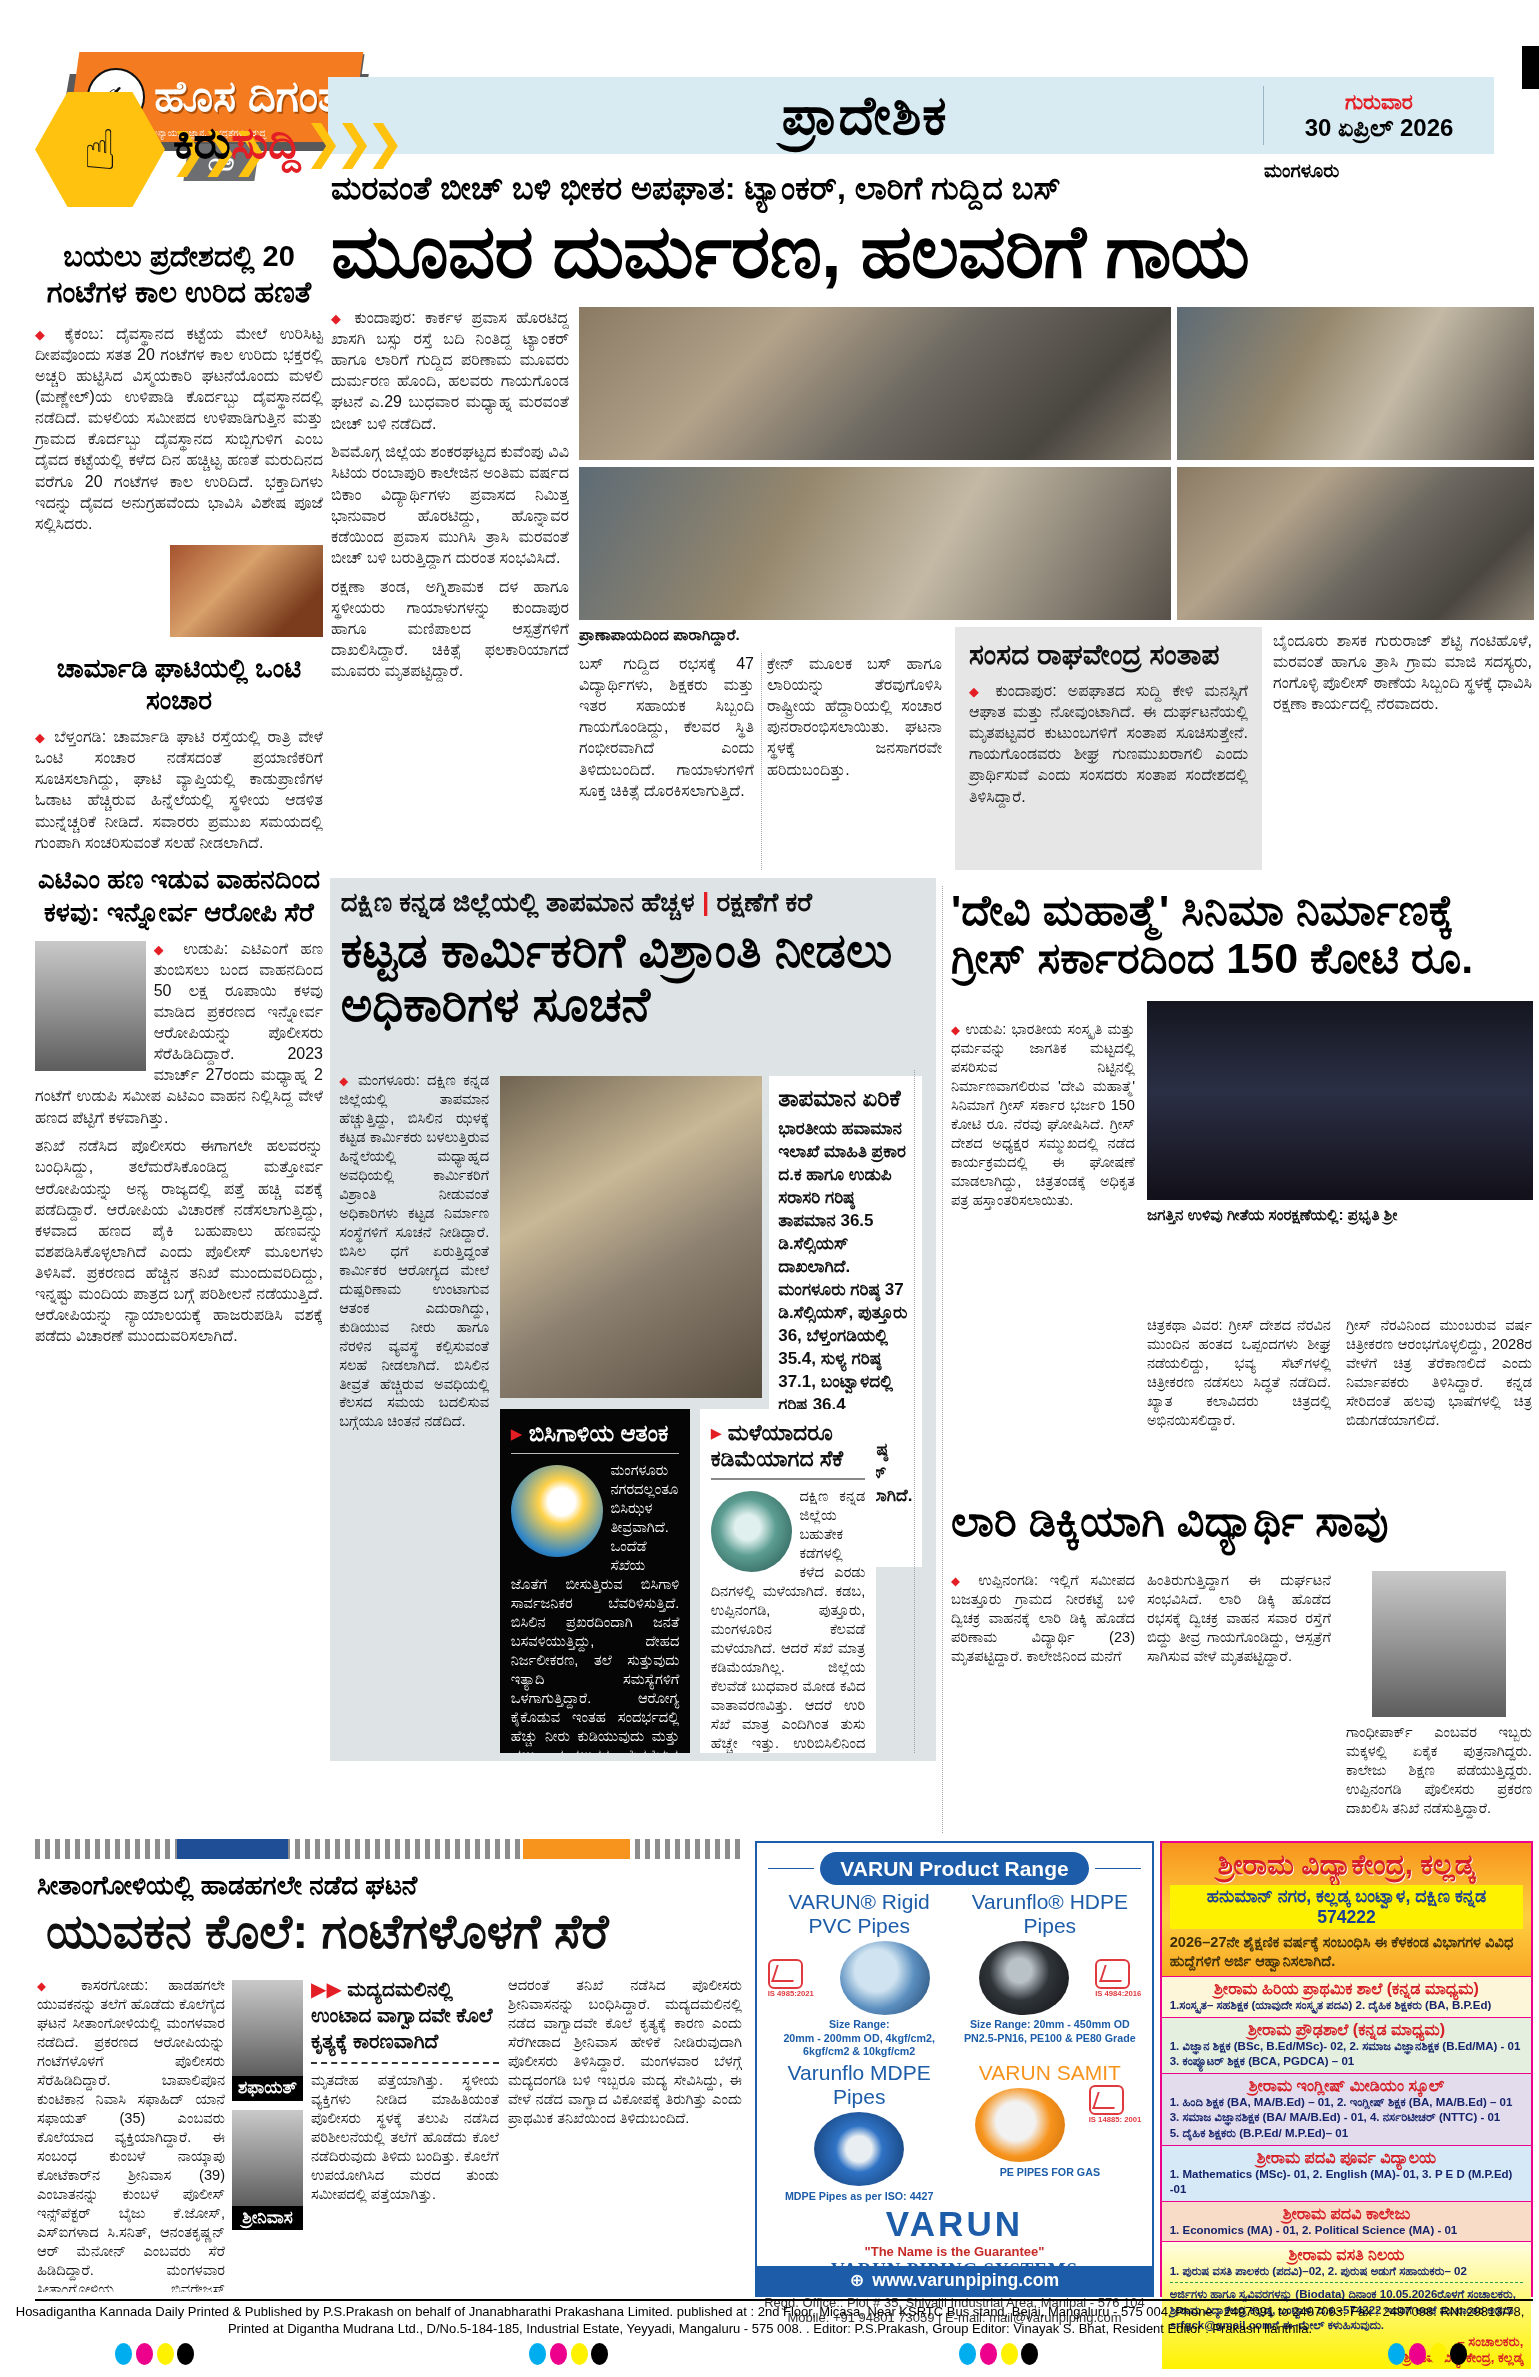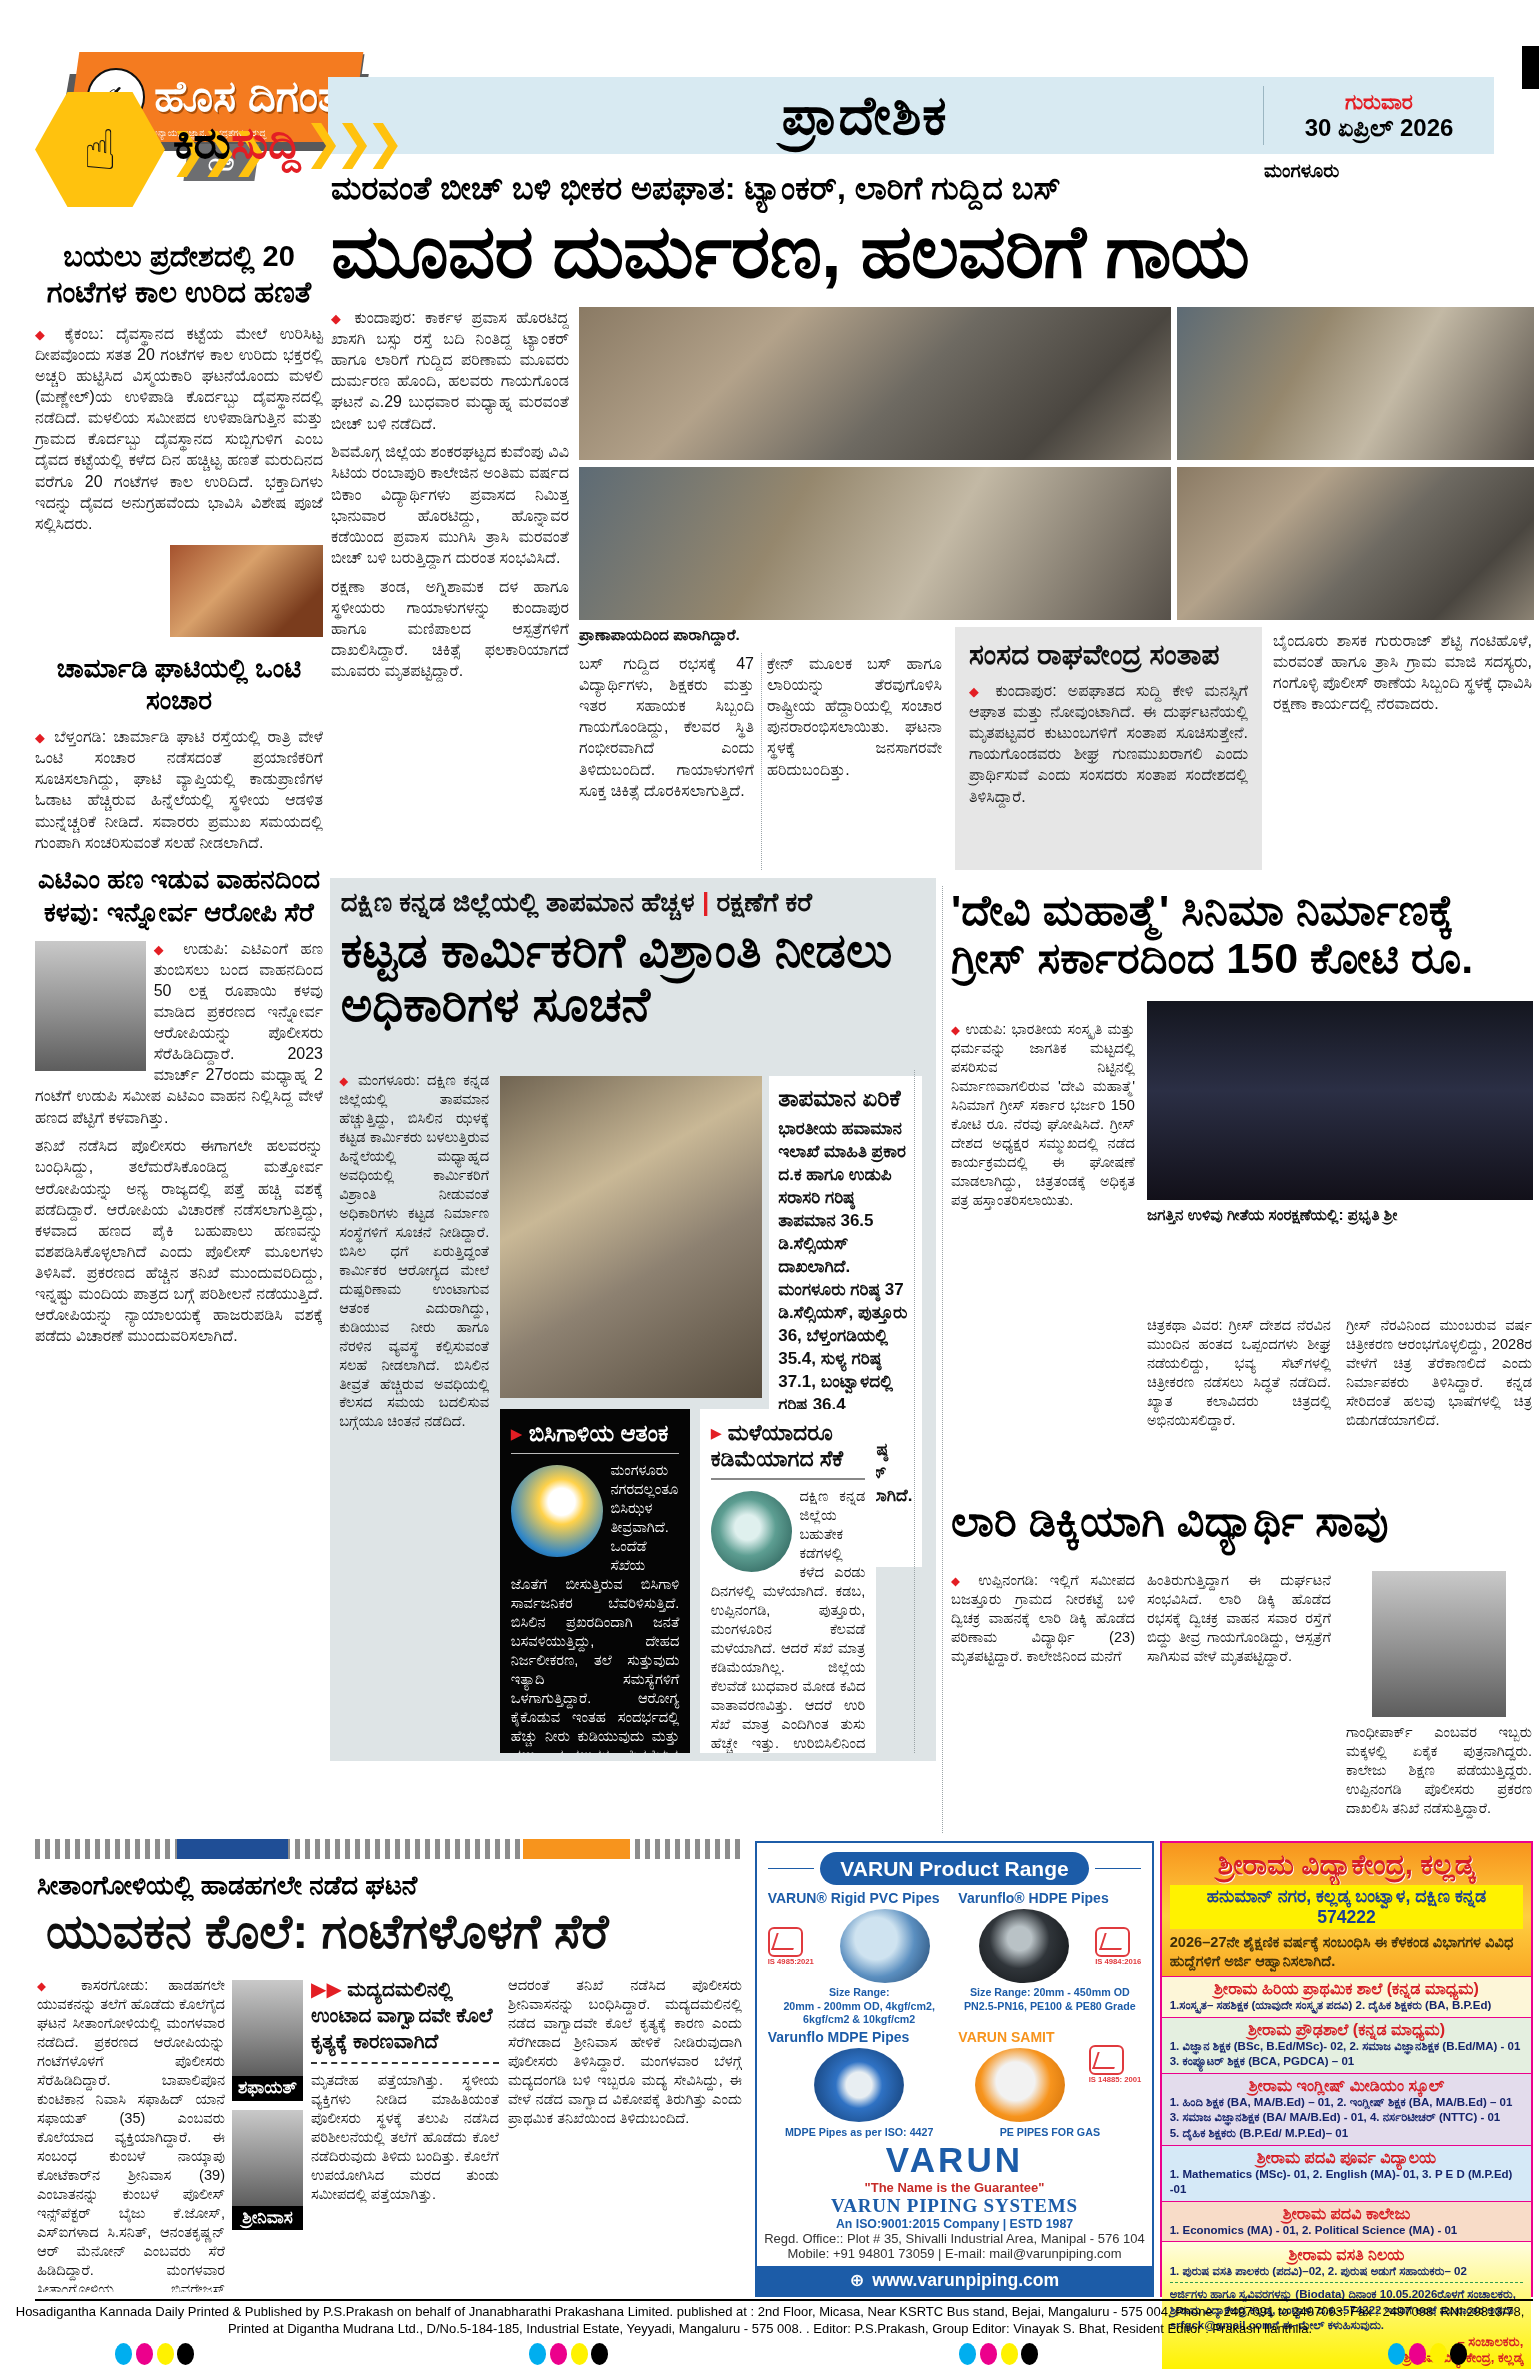--- a/index.html
+++ b/index.html
@@ -55,21 +55,21 @@
   .hl-box{background:#fdf3cf;border:1.5px solid #e8d089;padding:7.7px 9.2px;font-size:19px;font-weight:900;line-height:1.3;}
   .capt{font-size:15.3px;font-weight:bold;}
   .stripe{background:repeating-linear-gradient(90deg,#8d8d8d 0 4.6px,#ffffff 4.6px 10px);}
   .mug-label{background:#000;color:#fff;font-size:17px;font-weight:bold;text-align:center;padding:2.3px 0;}
   .sub-bold{font-size:20px;font-weight:900;line-height:1.3;}
   .dash-rule{border-top:2.3px dashed #333;margin:7.7px 0;}
   
   .varun{border:2.3px solid #1c5ca8;background:#fff;}
   .v-pill{background:#1c5ca8;color:#fff;font-weight:bold;font-size:21px;border-radius:20px;padding:4.6px 20px;white-space:nowrap;}
   .v-rule{border-top:1.5px solid #1c5ca8;flex:1;}
-  .v-name{color:#1c5ca8;font-weight:700;font-size:14px;}
+  .v-name{color:#1c5ca8;font-weight:400;font-size:21px;text-align:center;}
   .v-desc{color:#1c5ca8;font-weight:bold;font-size:10.7px;text-align:center;white-space:pre-line;line-height:1.25;}
   .v-img{width:90px;height:74px;border-radius:50%;margin:3.1px auto;background:radial-gradient(circle at 40% 40%,#cfe3f0 0 30%,#5b8fc0 55%,#1d3f66 100%);}
   .v-img.coil{background:radial-gradient(circle at 50% 50%,#e8eef2 0 22%,#2f72c4 40%,#1d4f8e 75%,#cfd8df 100%);}
   .v-img.blackpipes{background:radial-gradient(circle at 45% 40%,#b9c2c6 0 18%,#30353a 45%,#0d0f11 100%);}
   .v-img.orangepipes{background:radial-gradient(circle at 45% 45%,#f2f2f2 0 30%,#f7941d 55%,#c96a07 100%);}
   .isi{width:31px;height:26px;border:2.3px solid #e03a3e;border-radius:6.1px;position:relative;}
   .isi::after{content:"";position:absolute;left:4.6px;top:4.6px;right:4.6px;bottom:4.6px;border-left:2.3px solid #e03a3e;border-bottom:2.3px solid #e03a3e;transform:skewX(-18deg);}
   .isi-cert{color:#e03a3e;font-size:7.7px;font-weight:bold;text-align:center;}
   .v-word{color:#1c5ca8;font-weight:900;font-size:35px;letter-spacing:3.1px;}
   .v-tag{color:#c62b27;font-size:13px;font-weight:bold;}

